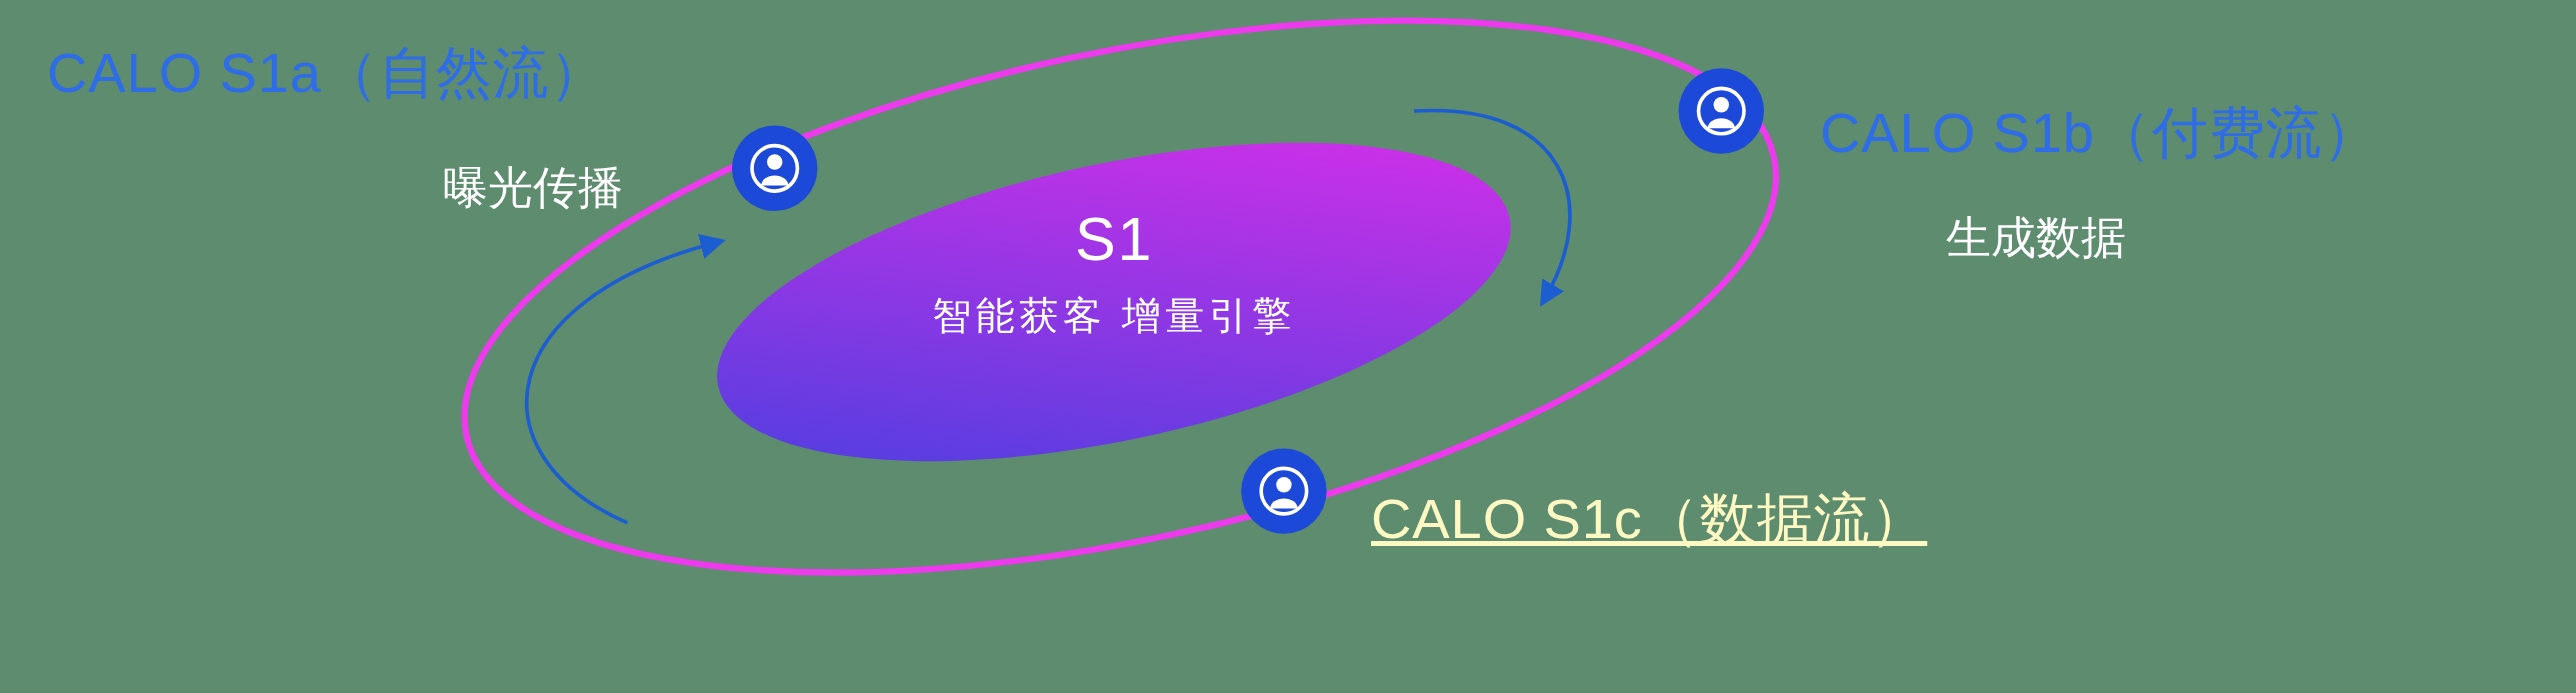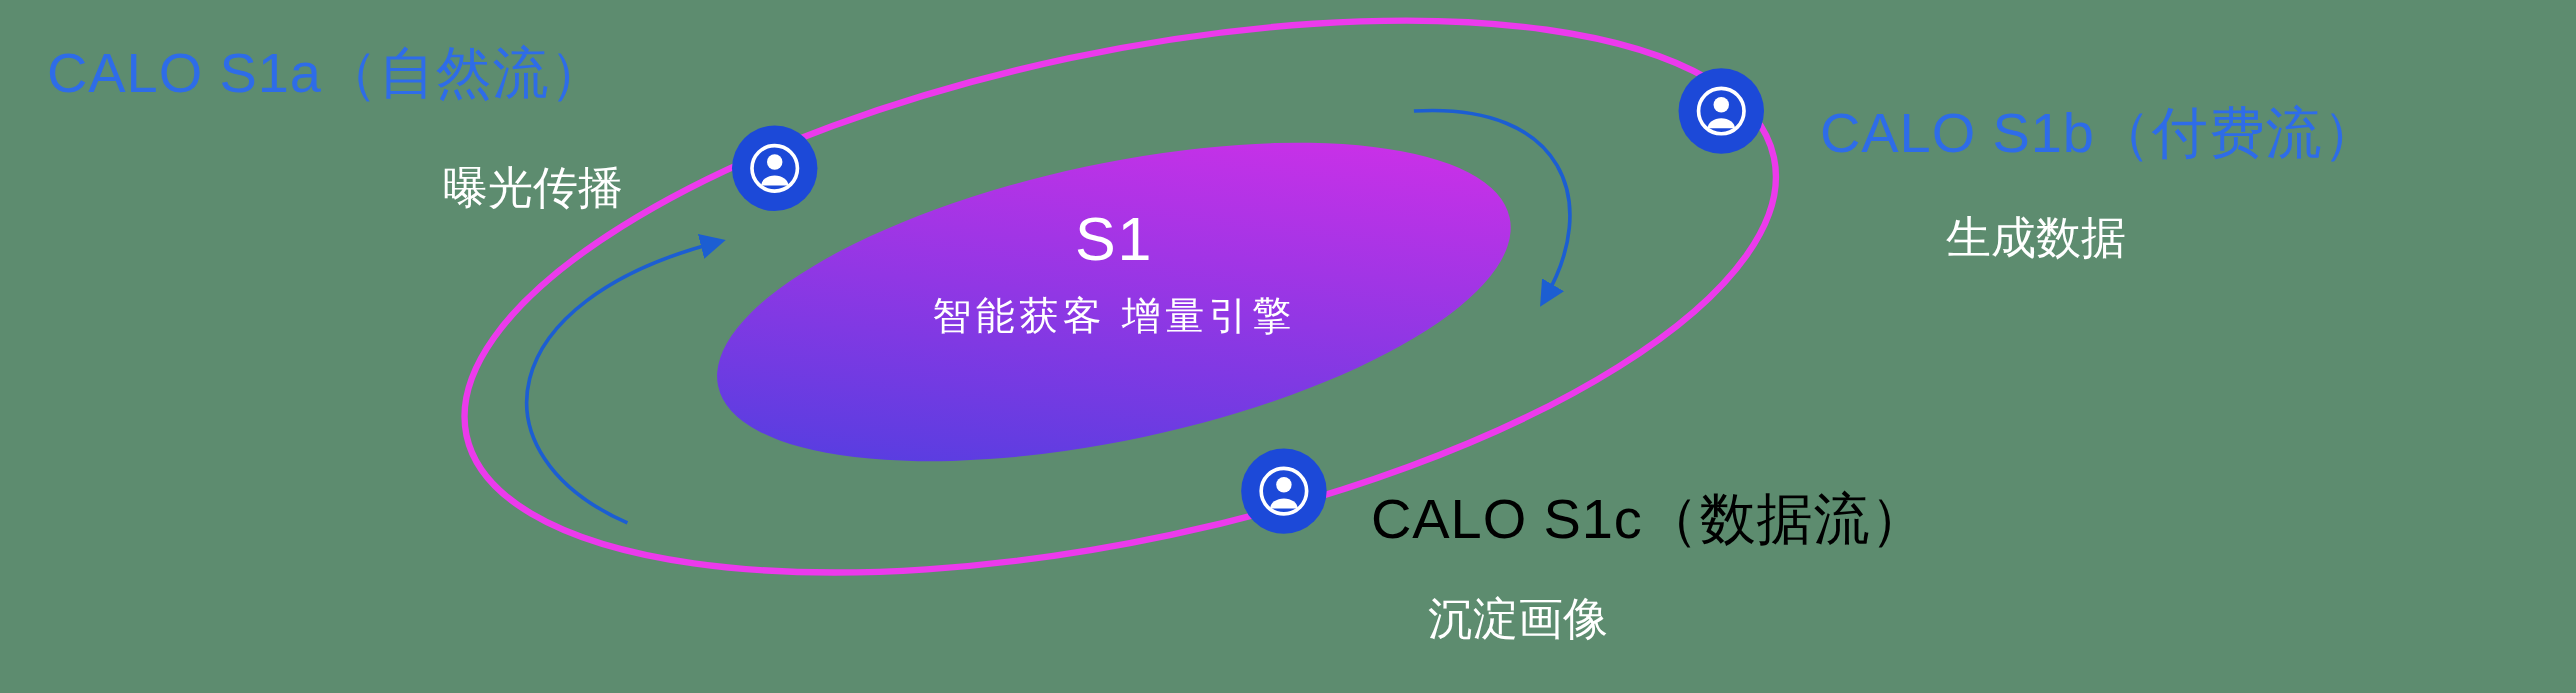--- a/index.html
+++ b/index.html
@@ -111,17 +111,16 @@
     <div class="core-title">S1</div>
     <div class="core-subtitle">智能获客  增量引擎</div>
   </div>
 
   <div class="label label-s1a" style="color: rgb(46, 108, 232);">CALO S1a（自然流）</div>
   <div class="sublabel sub-s1a" style="color: rgb(255, 255, 255);">曝光传播</div>
 
   <div class="label label-s1b" style="color: rgb(46, 108, 232);">CALO S1b（付费流）</div>
   <div class="sublabel sub-s1b" style="color: rgb(255, 255, 255);">生成数据</div>
 
-  <div class="label label-s1c" style="color: #000000;">CALO S1c（数据流）</div>
-  <div class="sublabel sub-s1c" style="color: rgb(255, 255, 255);">沉淀画像</div>
+  <div class="label label-s1c" style="color: #fef9c3; text-decoration: underline;">CALO S1c（数据流）</div>
 
 </div>
 
 
 </body></html>

